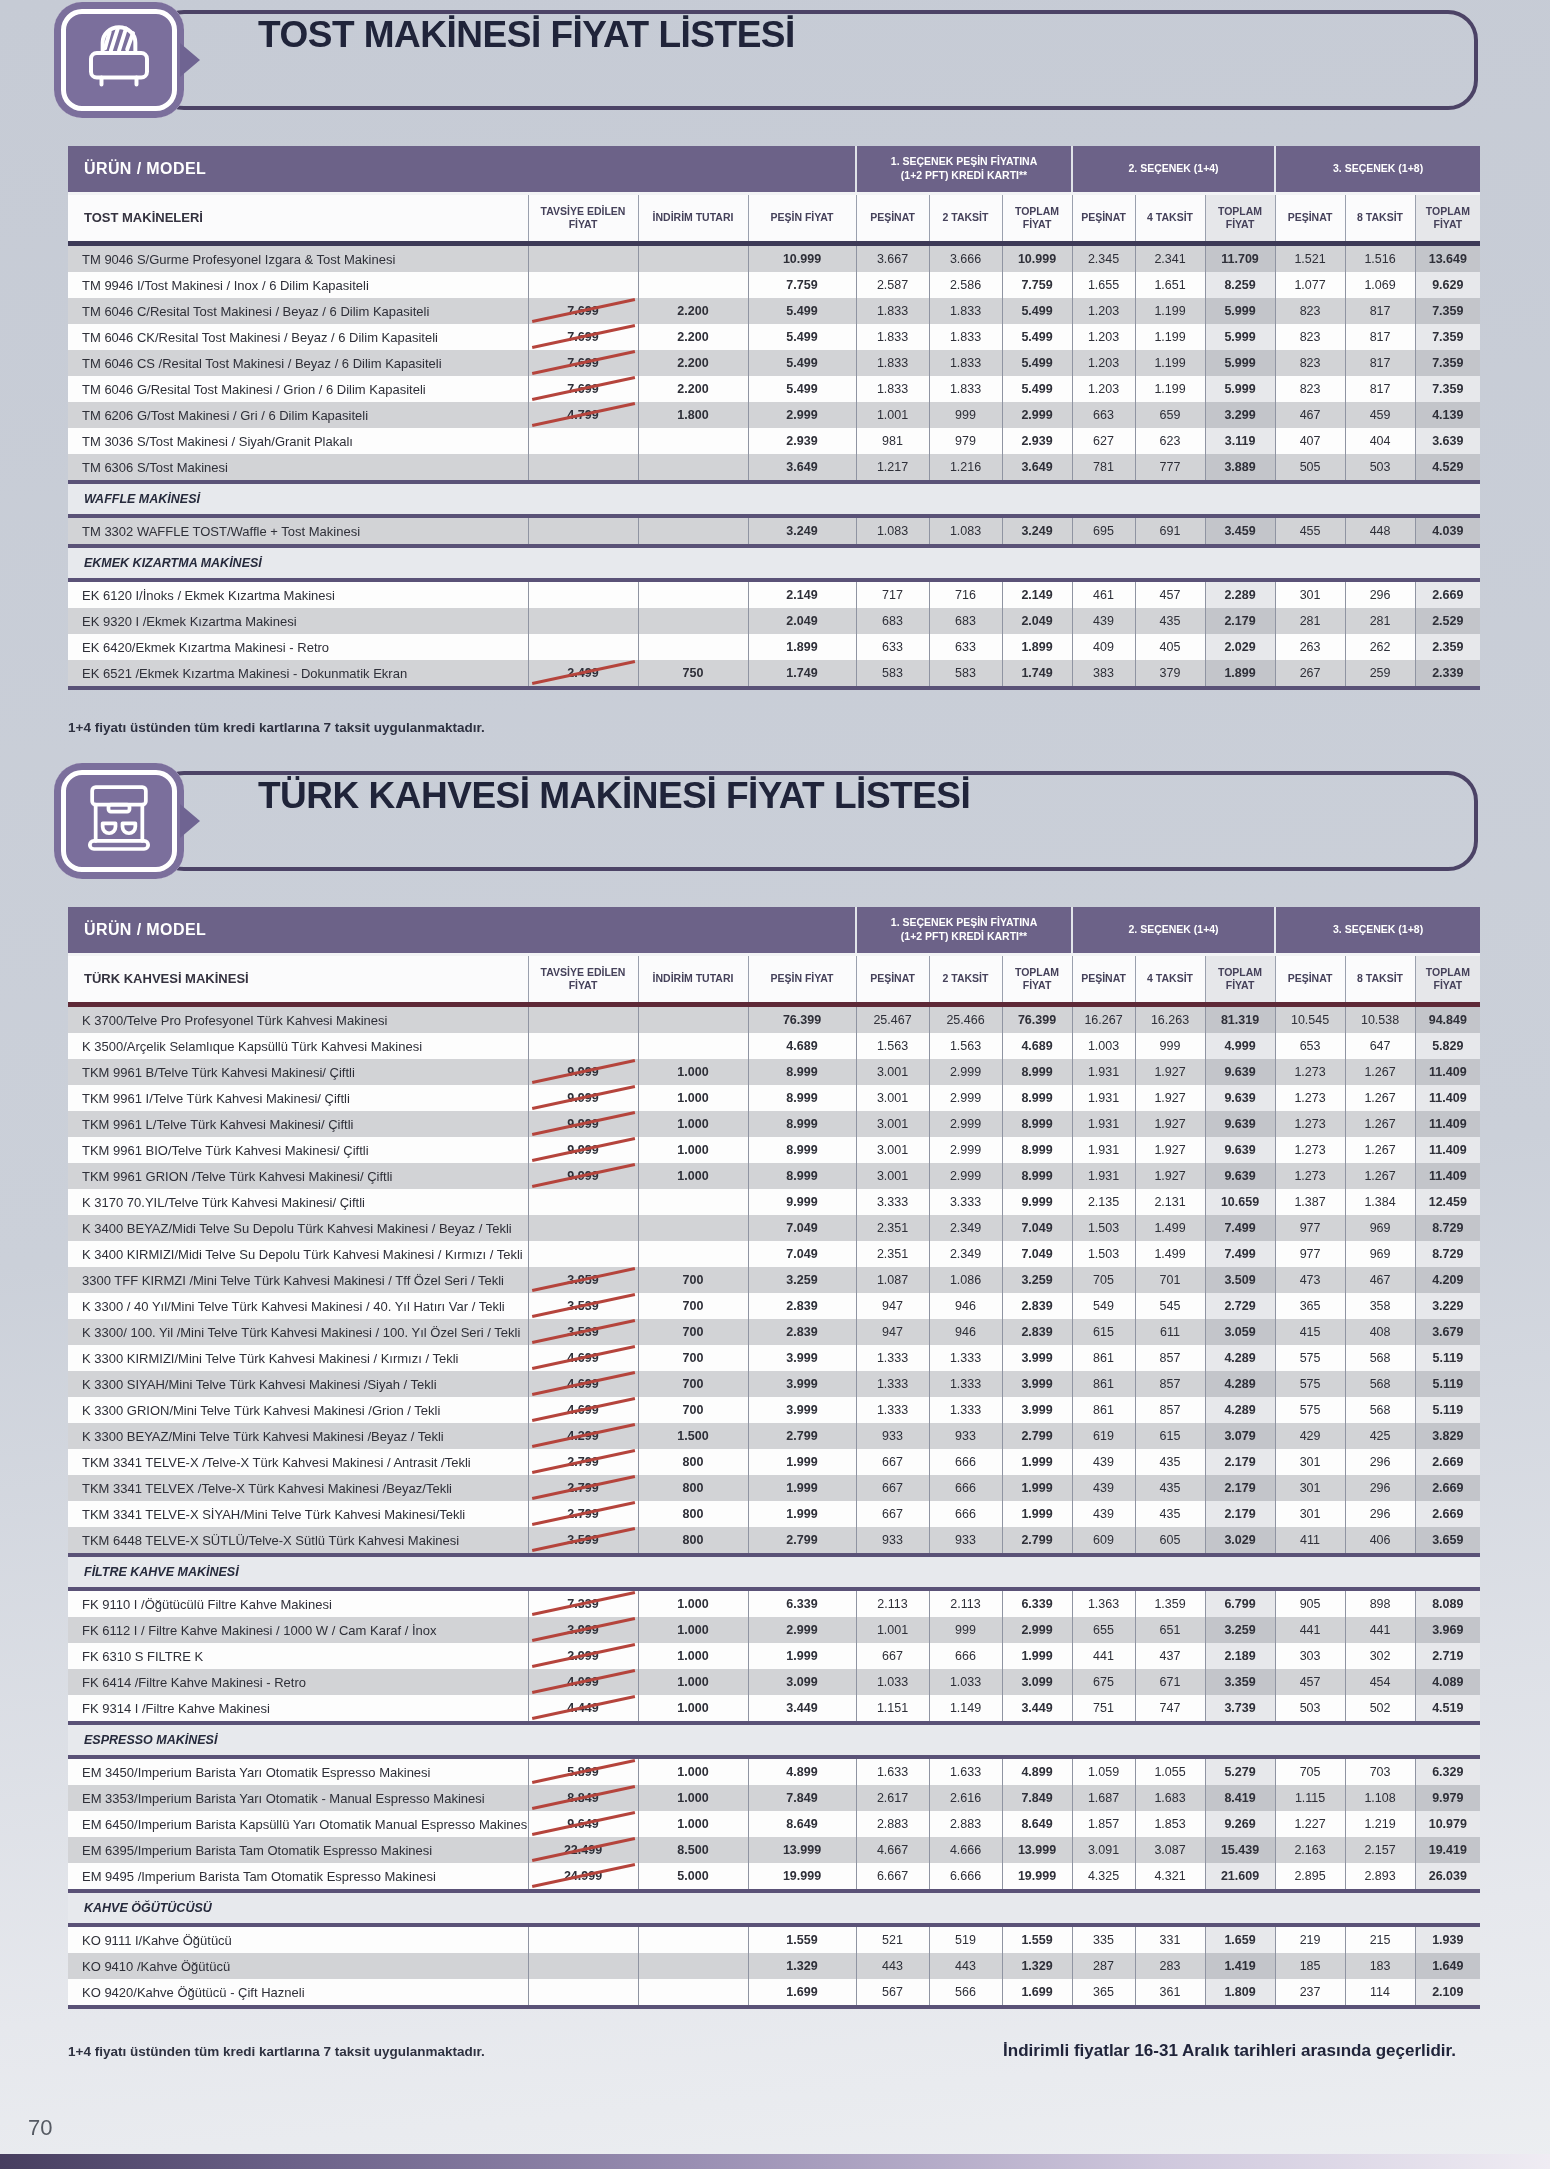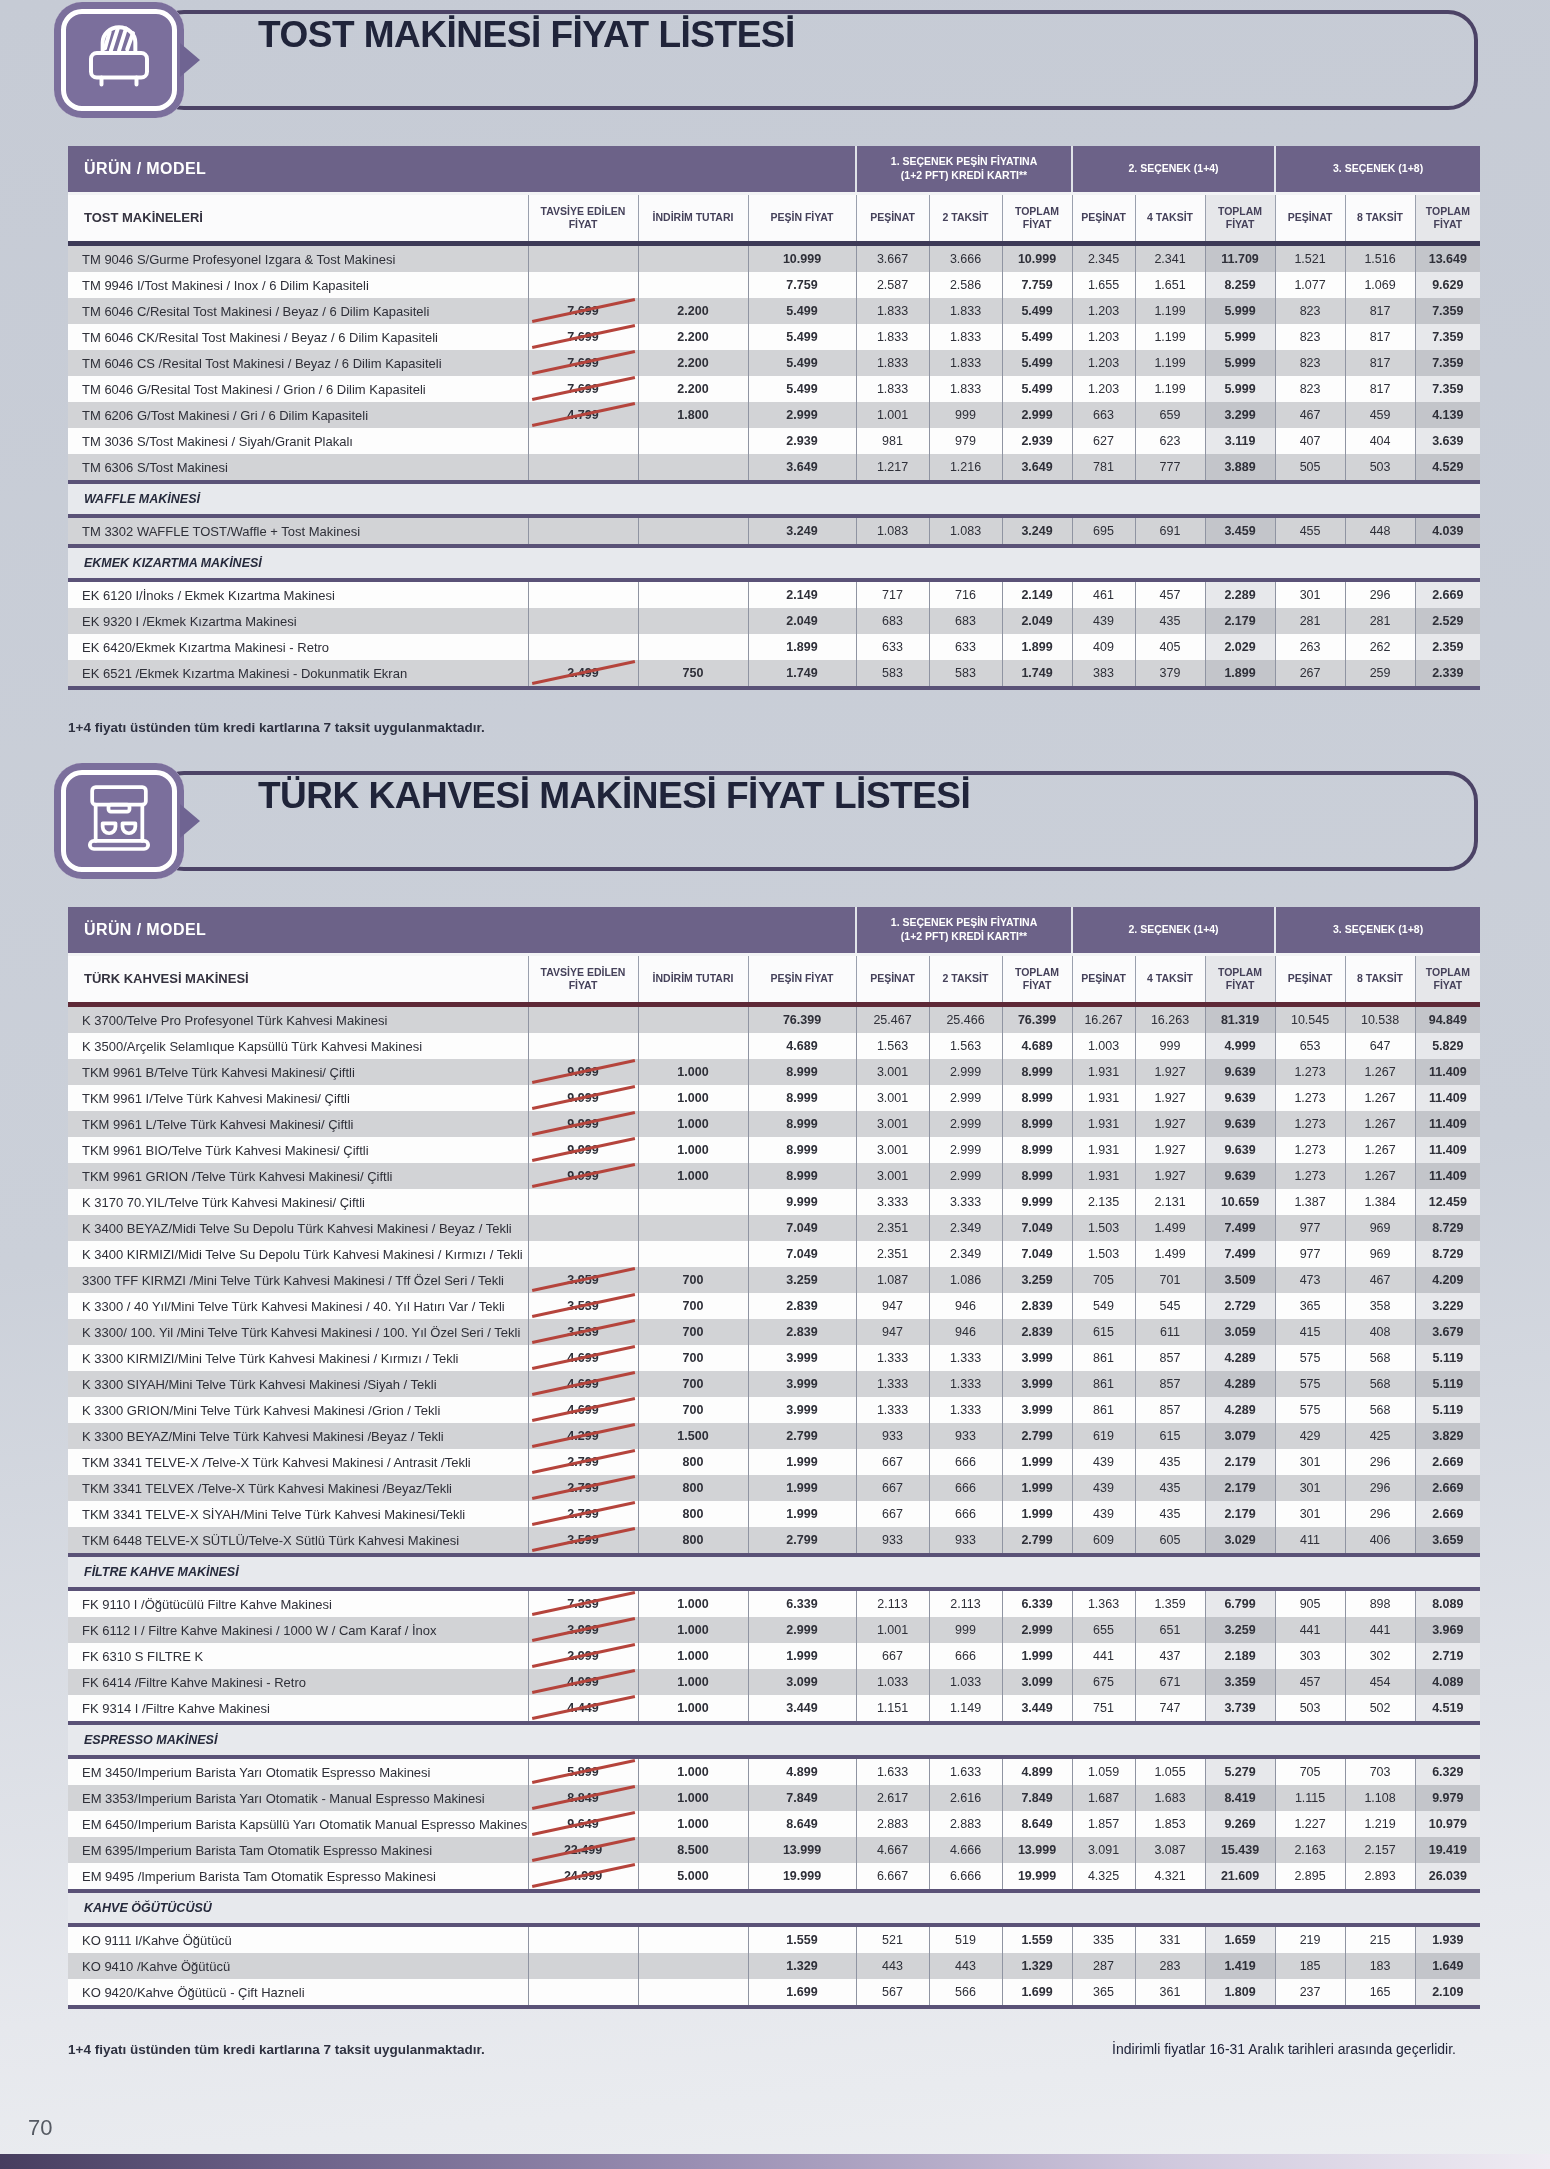--- a/index.html
+++ b/index.html
@@ -40,21 +40,21 @@
   tbody td.tint{box-shadow:inset 0 0 0 99px rgba(120,126,142,0.16);}
   tbody tr.band td{background:#e7e9ed;border-top:4px solid #5a5277;border-bottom:4px solid #5a5277;
                    text-align:left;padding-left:16px;font-weight:bold;font-size:12.5px;color:#262a3c;
                    height:30px;border-left:none;font-style:italic;}
   tbody tr:last-child td{border-bottom:4px solid #5a5277;}
   td.strike{position:relative;}
   td.strike::after{content:"";position:absolute;left:2px;right:2px;top:50%;height:2.5px;margin-top:-2px;
                    background:#b5443c;transform:rotate(-12deg);}
   .footnote{margin:30px 0 0 68px;font-size:13.5px;font-weight:bold;color:#2e3140;}
   .notes-row{display:flex;justify-content:space-between;align-items:baseline;margin:32px 94px 0 68px;}
-  .validity{font-size:14px;font-weight:normal;color:#20243a;margin-left:32px;}
+  .validity{font-size:17px;font-weight:bold;color:#20243a;margin-left:32px;}
   .page-number{position:absolute;left:28px;bottom:28px;font-size:22px;color:#555a63;}
   .bottom-bar{position:absolute;left:0;right:0;bottom:0;height:15px;
               background:linear-gradient(90deg,#473e5f 0%,#6a6087 18%,#9a8fb3 45%,#cfc8dd 75%,#efecf3 100%);}
   .sec2{margin-top:26px;}
   .icon-svg{display:block;}
 </style>
 </head>
 <body>
 
 <div class="page">
@@ -916,21 +916,21 @@
               <td class="b"></td>
               <td class="b"></td>
               <td class="b">1.699</td>
               <td class="">567</td>
               <td class="">566</td>
               <td class="b">1.699</td>
               <td class="">365</td>
               <td class="">361</td>
               <td class="b tint">1.809</td>
               <td class="">237</td>
-              <td class="">165</td>
+              <td class="">114</td>
               <td class="b tint">2.109</td>
             </tr>
           </tbody>
     </table>
 
   </section>
 </div>
 
   <div class="notes-row">
     <div class="footnote" style="margin:0">1+4 fiyatı üstünden tüm kredi kartlarına 7 taksit uygulanmaktadır.</div>

